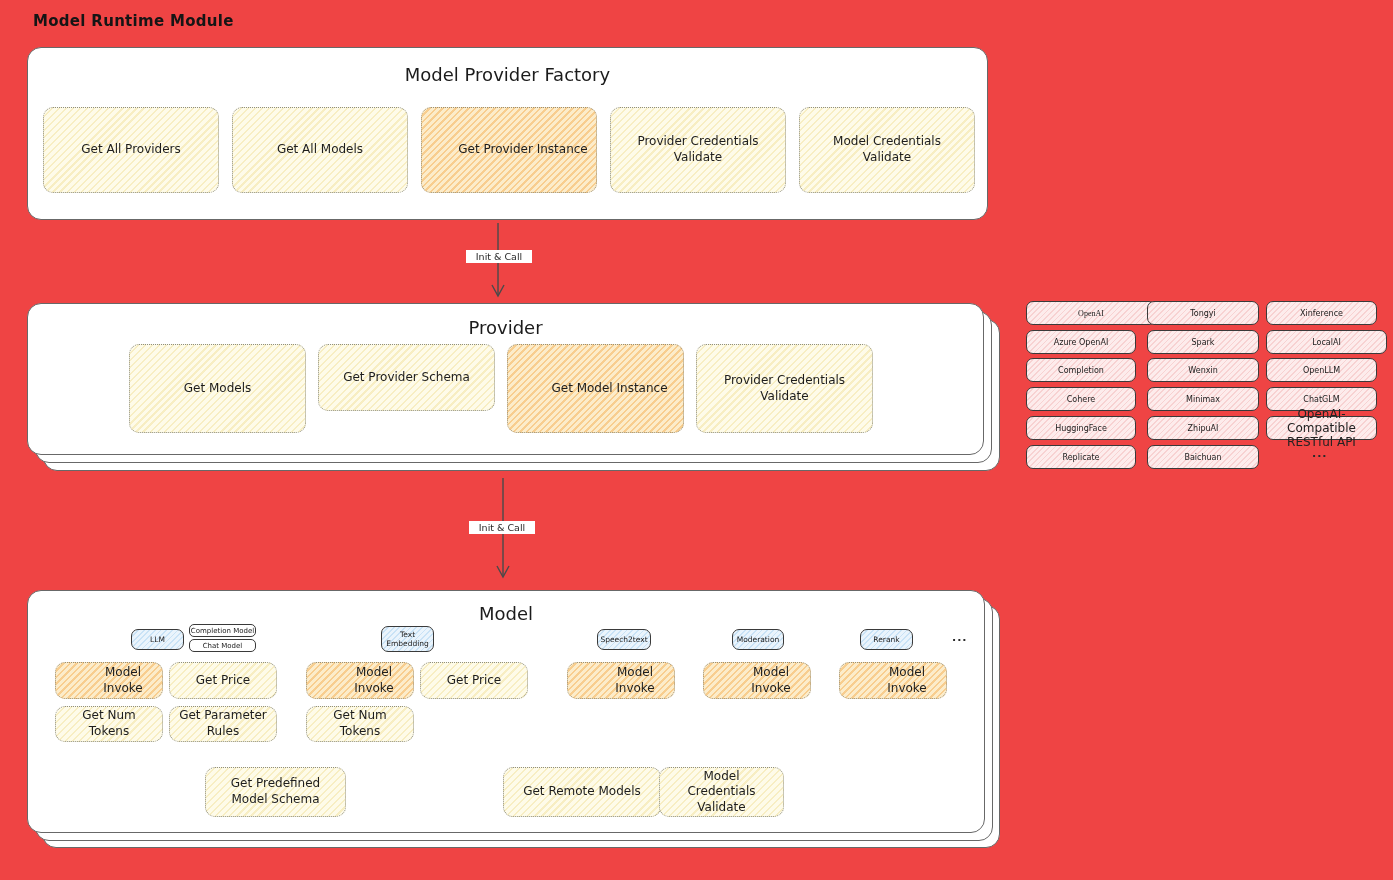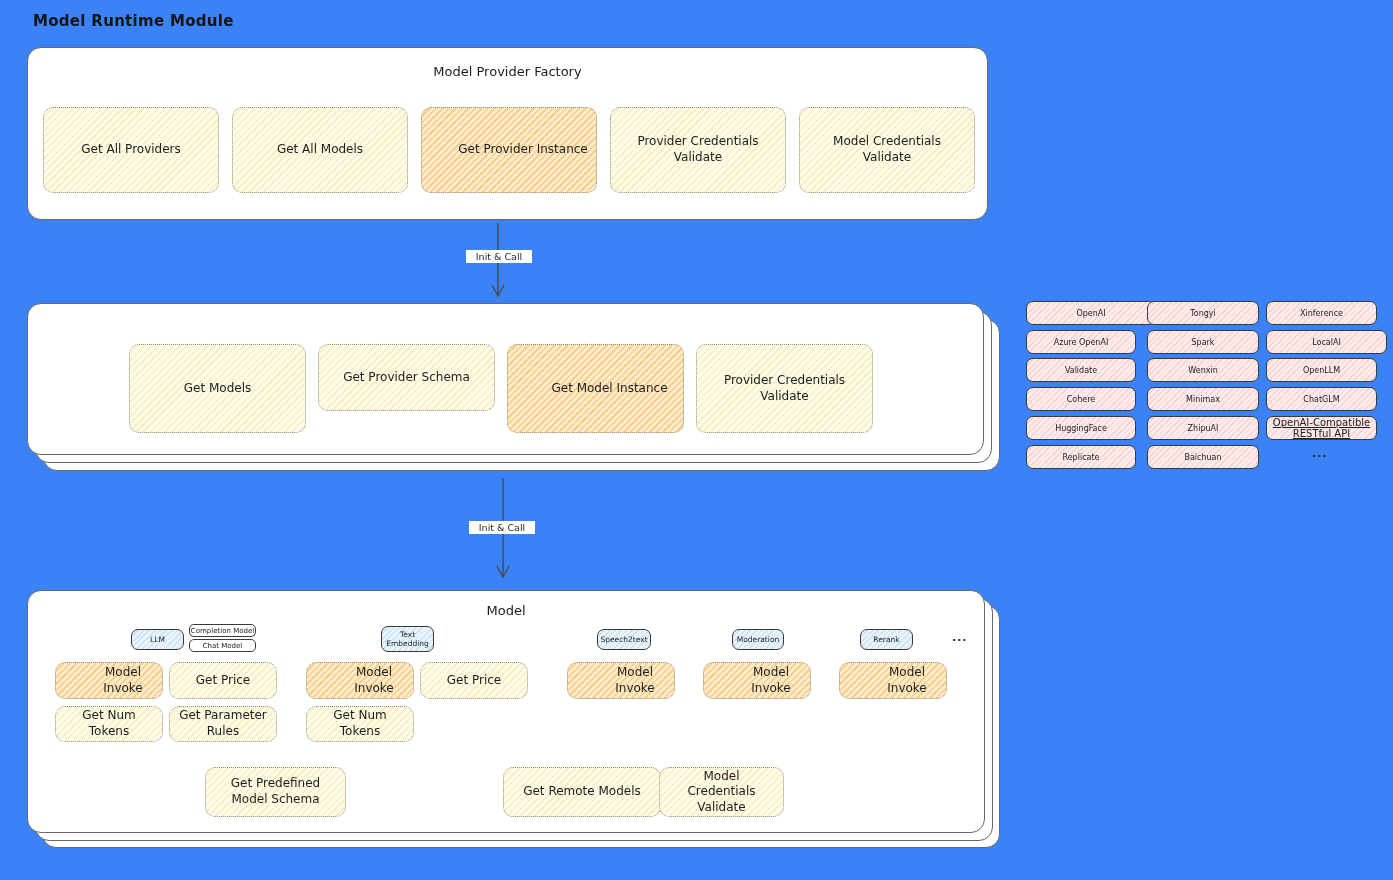--- a/index.html
+++ b/index.html
@@ -2,21 +2,21 @@
 <html><head>
 <meta charset="utf-8">
 <style>
   * { margin: 0; padding: 0; box-sizing: border-box; }
   html, body { background: #ffffff; }
   body { font-family: "DejaVu Sans", "Liberation Sans", sans-serif; color: #1d1d1d; }
   #canvas {
     position: relative;
     width: 1393px;
     height: 880px;
-    background: #3b82f6;
+    background: #ef4444;
     overflow: hidden;
   }
   .abs { position: absolute; }
 
   .page-title {
     font-size: 15px;
     font-weight: 600;
     letter-spacing: 0.3px;
     color: #151515;
   }
@@ -28,21 +28,21 @@
     border-radius: 14px;
     background: #ffffff;
   }
   .frame.ghost { background: #ffffff; z-index: 0; }
   .frame.main  { z-index: 2; }
 
   .frame-title {
     position: absolute;
     left: 0; right: 0;
     text-align: center;
-    font-size: 13px;
+    font-size: 18px;
     font-weight: 500;
     color: #1b1b1b;
   }
 
   
   .fn-btn {
     position: absolute;
     border: 1.4px dotted #8f8f80;
     border-radius: 10px;
     display: flex;
@@ -77,21 +77,21 @@
     align-items: center;
     justify-content: center;
     text-align: center;
     font-size: 8px;
     color: #222222;
     background-color: #fdecec;
     background-image: repeating-linear-gradient(135deg,
       rgba(243,188,188,0.55) 0px, rgba(243,188,188,0.55) 1.2px,
       rgba(0,0,0,0) 1.2px, rgba(0,0,0,0) 4px);
   }
-  .chip-pink.small { font-size: 10px; text-decoration: underline; }
+  .chip-pink.small { font-size: 12px; }
 
   
   .tab-blue {
     position: absolute;
     border: 1.3px solid #3a3a3a;
     border-radius: 7px;
     display: flex;
     align-items: center;
     justify-content: center;
     text-align: center;
@@ -154,31 +154,32 @@
 
   <svg class="arrow" style="left:487px; top:223px;" width="22" height="78">
     <line x1="11" y1="0" x2="11" y2="72" stroke="#4a4a4a" stroke-width="1.4"></line>
     <path d="M5,62 L11,73 L17,62" fill="none" stroke="#4a4a4a" stroke-width="1.4"></path>
   </svg>
   <div class="arrow-label" style="left:466px; top:250px; width:66px;">Init &amp; Call</div>
 
   <div class="frame ghost" style="left:43px; top:319px; width:957px; height:152px;"></div>
   <div class="frame ghost" style="left:35px; top:311px; width:957px; height:152px; z-index:1;"></div>
   <div class="frame main" style="left:27px; top:303px; width:957px; height:152px;">
+    <div class="frame-title" style="top:13px;">Provider</div>
     <div class="fn-btn" style="left:101px; top:40px; width:177px; height:89px;">Get Models</div>
     <div class="fn-btn" style="left:290px; top:40px; width:177px; height:67px;">Get Provider Schema</div>
     <div class="fn-btn highlight" style="left:479px; top:40px; width:177px; height:89px;">Get Model Instance</div>
     <div class="fn-btn" style="left:668px; top:40px; width:177px; height:89px;">Provider Credentials Validate</div>
   </div>
 
   <div class="abs" style="left:1026px; top:301px; width:352px; height:170px;">
 
-    <div class="chip-pink" style="left:0px; top:0px;   width:130px;">OpenAI</div>
+    <div class="chip-pink" style="left:0px; top:0px;   width:130px;font-family:Liberation Serif, serif;">OpenAI</div>
     <div class="chip-pink" style="left:0px; top:29px;  width:110px;">Azure OpenAI</div>
-    <div class="chip-pink" style="left:0px; top:57px;  width:110px;">Validate</div>
+    <div class="chip-pink" style="left:0px; top:57px;  width:110px;">Completion</div>
     <div class="chip-pink" style="left:0px; top:86px;  width:110px;">Cohere</div>
     <div class="chip-pink" style="left:0px; top:115px; width:110px;">HuggingFace</div>
     <div class="chip-pink" style="left:0px; top:144px; width:110px;">Replicate</div>
 
     <div class="chip-pink" style="left:121px; top:0px;   width:112px;">Tongyi</div>
     <div class="chip-pink" style="left:121px; top:29px;  width:112px;">Spark</div>
     <div class="chip-pink" style="left:121px; top:57px;  width:112px;">Wenxin</div>
     <div class="chip-pink" style="left:121px; top:86px;  width:112px;">Minimax</div>
     <div class="chip-pink" style="left:121px; top:115px; width:112px;">ZhipuAI</div>
     <div class="chip-pink" style="left:121px; top:144px; width:112px;">Baichuan</div>

